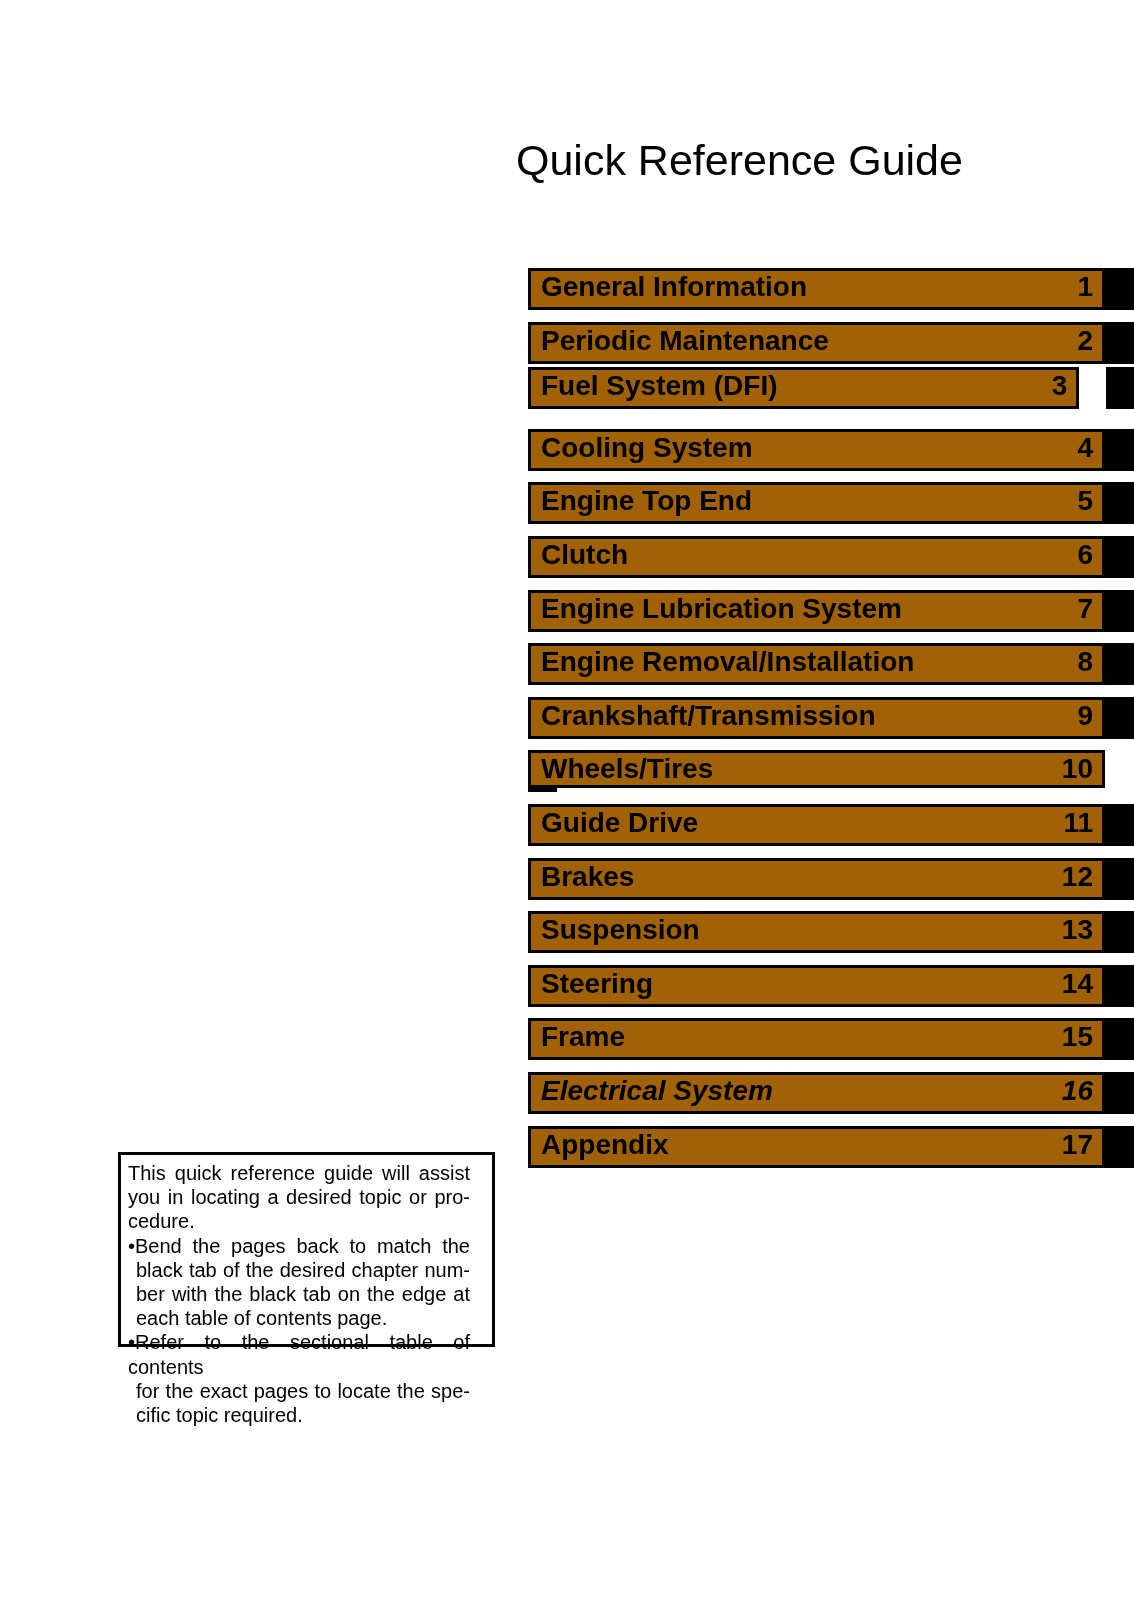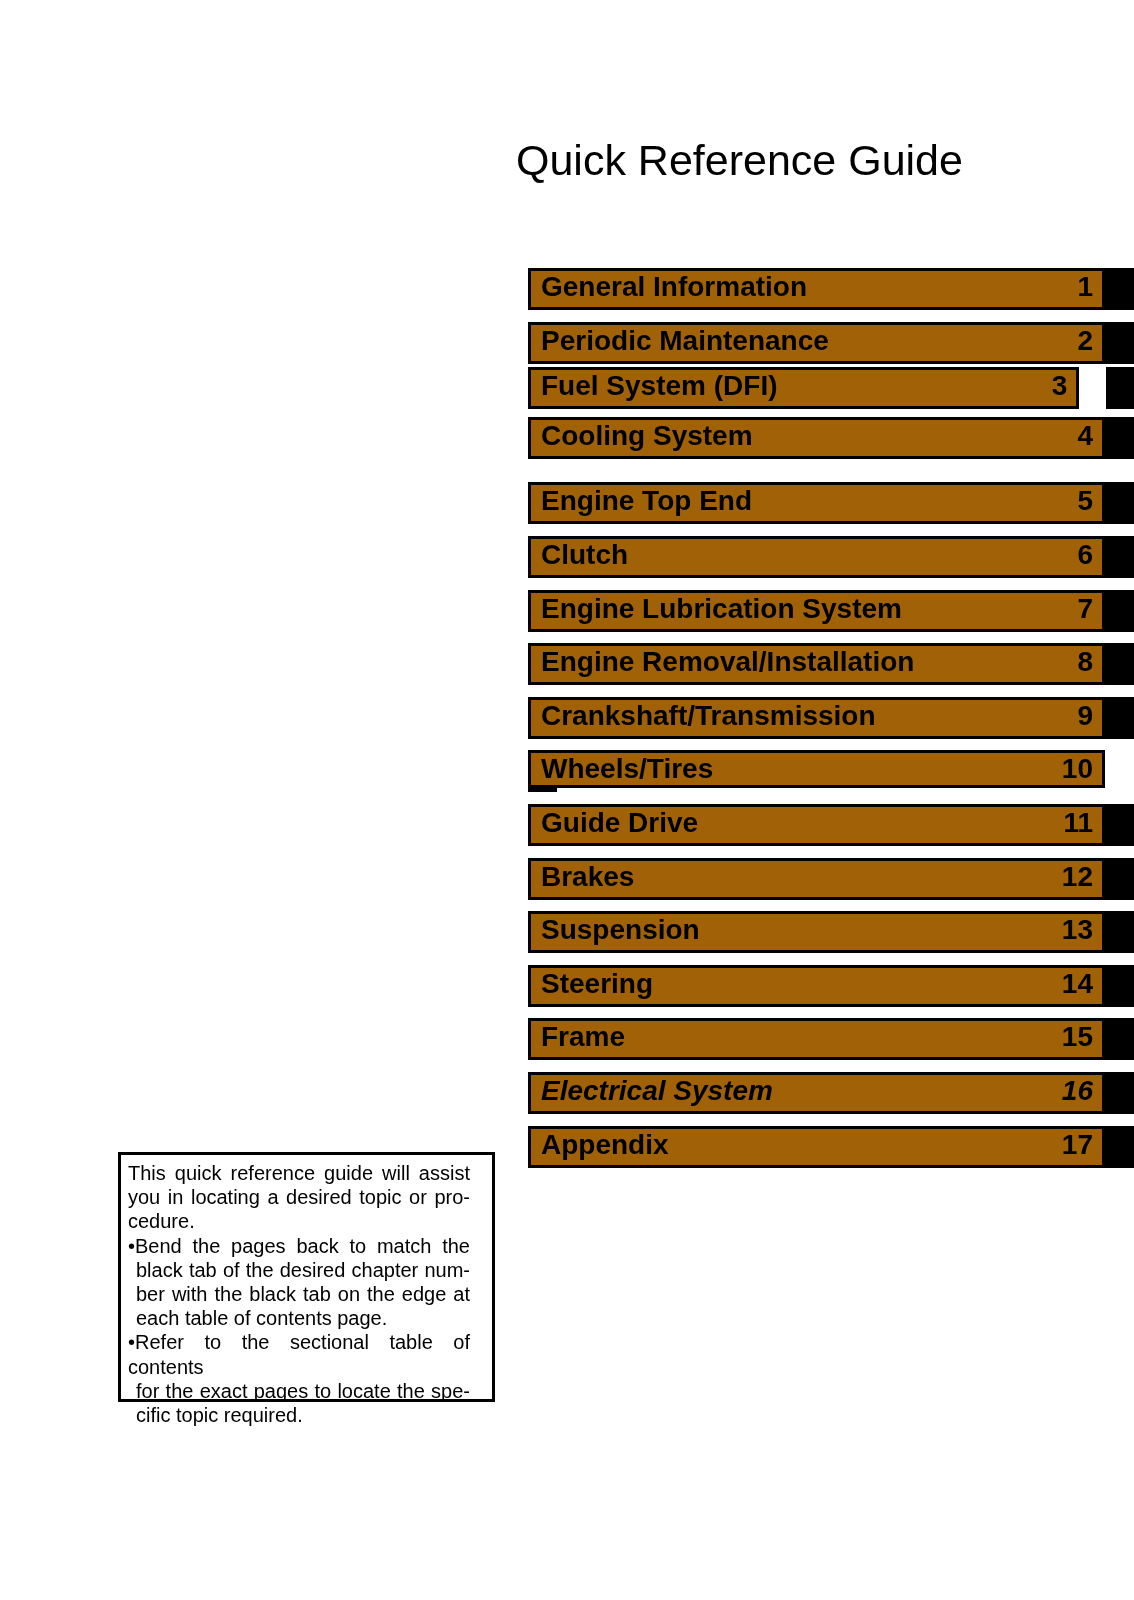--- a/index.html
+++ b/index.html
@@ -59,21 +59,21 @@
   .chapter-tab {
     width: 29px;
     height: 42px;
     background: #000000;
   }
   .note {
     position: absolute;
     left: 118px;
     top: 1152px;
     width: 377px;
-    height: 250px;
+    height: 195px;
     box-sizing: border-box;
     border: 3px solid #000000;
     padding: 6px 22px 0 7px;
     font-size: 20px;
     line-height: 24.2px;
   }
   .note-line { text-align: left; white-space: nowrap; }
   .note-line.j { white-space: normal; text-align: justify; text-align-last: justify; }
   .note-line.i { padding-left: 8px; }
 </style>
@@ -99,21 +99,21 @@
       </div>
       <div class="chapter-tab"></div>
     </div>
       <div class="chapter-row" style="top: 99px; gap: 27px;">
       <div class="chapter-box">
         <span class="chapter-label">Fuel System (DFI)</span>
         <span class="chapter-number">3</span>
       </div>
       <div class="chapter-tab"></div>
     </div>
-      <div class="chapter-row" style="top: 149px;">
+      <div class="chapter-row" style="top: 161px;">
       <div class="chapter-box">
         <span class="chapter-label">Cooling System</span>
         <span class="chapter-number">4</span>
       </div>
       <div class="chapter-tab"></div>
     </div>
       <div class="chapter-row" style="top: 214px;">
       <div class="chapter-box">
         <span class="chapter-label">Engine Top End</span>
         <span class="chapter-number">5</span>

